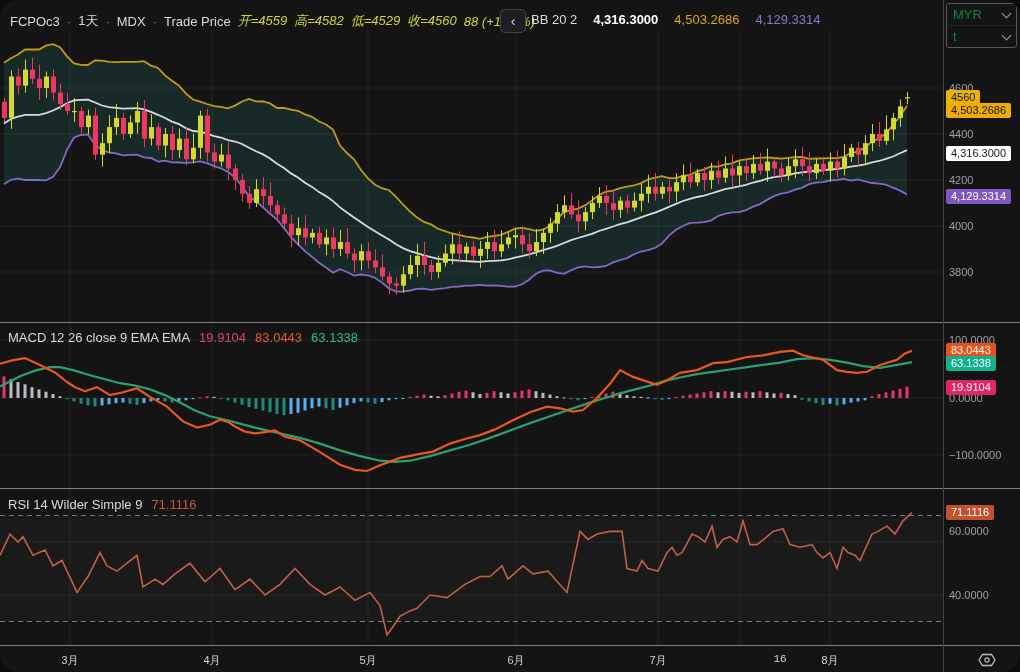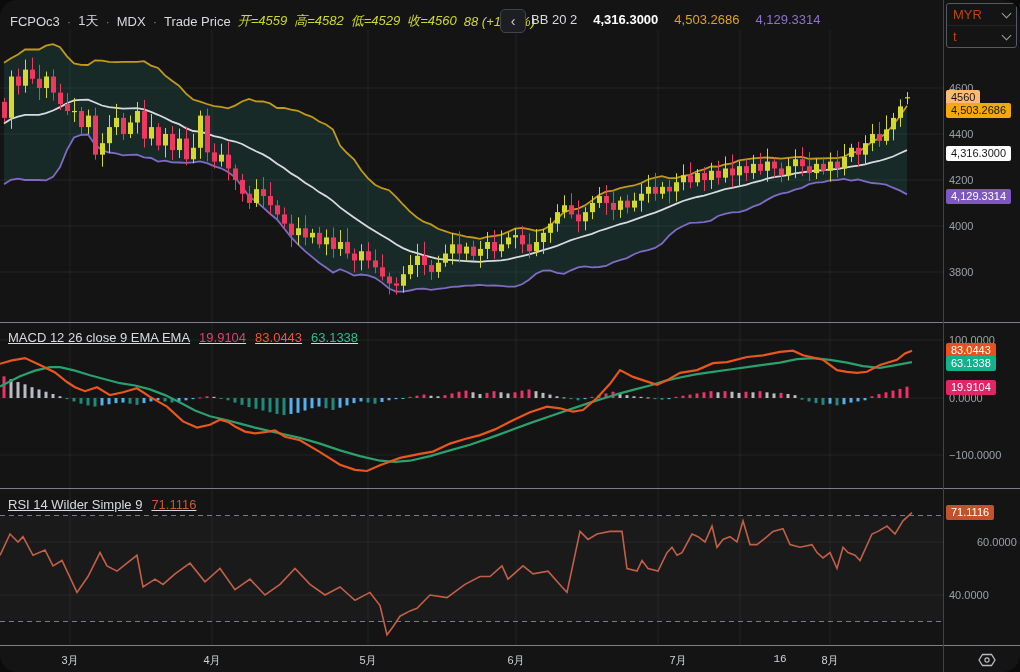--- a/index.html
+++ b/index.html
@@ -12,31 +12,31 @@
   .hdr .ylw{color:#cfd832;font-style:italic;}
   .collapse-btn{position:absolute;left:500px;top:9px;width:24px;height:22px;border:1px solid #42454d;
        background:#1d1e21;border-radius:5px;color:#d4d6dc;font-size:14px;display:flex;
        align-items:center;justify-content:center;cursor:pointer;}
   .bbrow{position:absolute;left:531px;top:12px;display:flex;align-items:flex-end;gap:16px;
        font-size:13px;color:#d8dade;white-space:nowrap;}
   .bb-basis{color:#ffffff;font-weight:bold;}
   .bb-upper{color:#dfa607;}
   .bb-lower{color:#8e72cc;}
   .indrow{position:absolute;display:flex;align-items:center;gap:9px;font-size:13px;
-       color:#d8dade;white-space:nowrap;text-decoration:underline;}
+       color:#d8dade;white-space:nowrap;}
   .macd-hist-val{color:#d64470;}
   .macd-val{color:#e85a2a;}
   .macd-sig-val{color:#2fbd8f;}
   .rsi-val{color:#c55a3c;}
   .tick{position:absolute;left:949px;font-size:11px;color:#9ba0a8;line-height:14px;}
   .badge{position:absolute;left:946px;font-size:11px;line-height:13px;padding:1px 5px;
        border-radius:2px;white-space:nowrap;}
   .tlabel{position:absolute;font-size:11px;color:#cfd3da;transform:translateX(-50%);top:653px;}
   .selbox{position:absolute;left:946px;top:3px;width:69px;height:43px;border:1px solid #565a64;
-       border-radius:3px;background:#141414;color:#c2410c;font-size:13px;}
+       border-radius:3px;background:#141414;color:#15803d;font-size:13px;}
   .selrow{height:21px;display:flex;align-items:center;justify-content:space-between;
        padding:0 6px;cursor:pointer;}
   .selrow+.selrow{border-top:1px solid rgba(255,255,255,0.07);}
   .chev{width:6px;height:6px;border-right:1.5px solid #9ca0a8;border-bottom:1.5px solid #9ca0a8;
        transform:rotate(45deg);margin-top:-3px;}
   .watermark{position:absolute;right:28px;top:608px;font-size:40px;letter-spacing:1px;
        color:rgba(223,233,246,0.93);font-family:"DejaVu Sans",sans-serif;}
   .corner-icon{position:absolute;left:976px;top:652px;cursor:pointer;}
 </style>
 </head>
@@ -538,34 +538,34 @@
     <polygon points="3,8 6.5,2.5 15.5,2.5 19,8 15.5,13.5 6.5,13.5" fill="none" stroke="#b7bac2" stroke-width="1.3"></polygon>
     <circle cx="11" cy="8" r="2.1" fill="none" stroke="#b7bac2" stroke-width="1.2"></circle>
   </svg>
 
   <div id="axis-labels">
       <div class="tick" style="top: 81px;">4600</div>
       <div class="tick" style="top: 127px;">4400</div>
       <div class="tick" style="top: 173px;">4200</div>
       <div class="tick" style="top: 219px;">4000</div>
       <div class="tick" style="top: 265px;">3800</div>
-      <div class="badge" style="top: 90px; background: #fdba74; color: rgb(21, 23, 26);">4560</div>
+      <div class="badge" style="top: 90px; background: #eab308; color: rgb(21, 23, 26);">4560</div>
       <div class="badge" style="top: 103px; background: rgb(242, 169, 10); color: rgb(21, 23, 26);">4,503.2686</div>
       <div class="badge" style="top: 146px; background: rgb(255, 255, 255); color: rgb(21, 23, 26);">4,316.3000</div>
       <div class="badge" style="top: 189px; background: rgb(126, 87, 194); color: rgb(255, 255, 255);">4,129.3314</div>
       <div class="tick" style="top: 333px;">100.0000</div>
       <div class="tick" style="top: 391px;">0.0000</div>
       <div class="tick" style="top: 448px;">−100.0000</div>
       <div class="badge" style="top: 343px; background: rgb(232, 81, 30); color: rgb(255, 255, 255);">83.0443</div>
       <div class="badge" style="top: 356px; background: rgb(18, 178, 140); color: rgb(255, 255, 255);">63.1338</div>
       <div class="badge" style="top: 380px; background: rgb(227, 37, 101); color: rgb(255, 255, 255);">19.9104</div>
-      <div class="tick" style="top: 535px; margin-left: 28px;">60.0000</div>
+      <div class="tick" style="top: 524px;">60.0000</div>
       <div class="tick" style="top: 588px;">40.0000</div>
       <div class="badge" style="top: 505px; background: rgb(196, 81, 46); color: rgb(255, 255, 255);">71.1116</div>
       <div class="tlabel" style="left: 70px;">3月</div>
       <div class="tlabel" style="left: 212px;">4月</div>
       <div class="tlabel" style="left: 368px;">5月</div>
       <div class="tlabel" style="left: 516px;">6月</div>
-      <div class="tlabel" style="left: 658px; margin-left: 20px;">7月</div>
+      <div class="tlabel" style="left: 658px;">7月</div>
       <div class="tlabel" style="left: 780px; font-family: Liberation Mono, monospace;">16</div>
       <div class="tlabel" style="left: 830px;">8月</div>
     </div>
 </div>
 
 </body></html>

